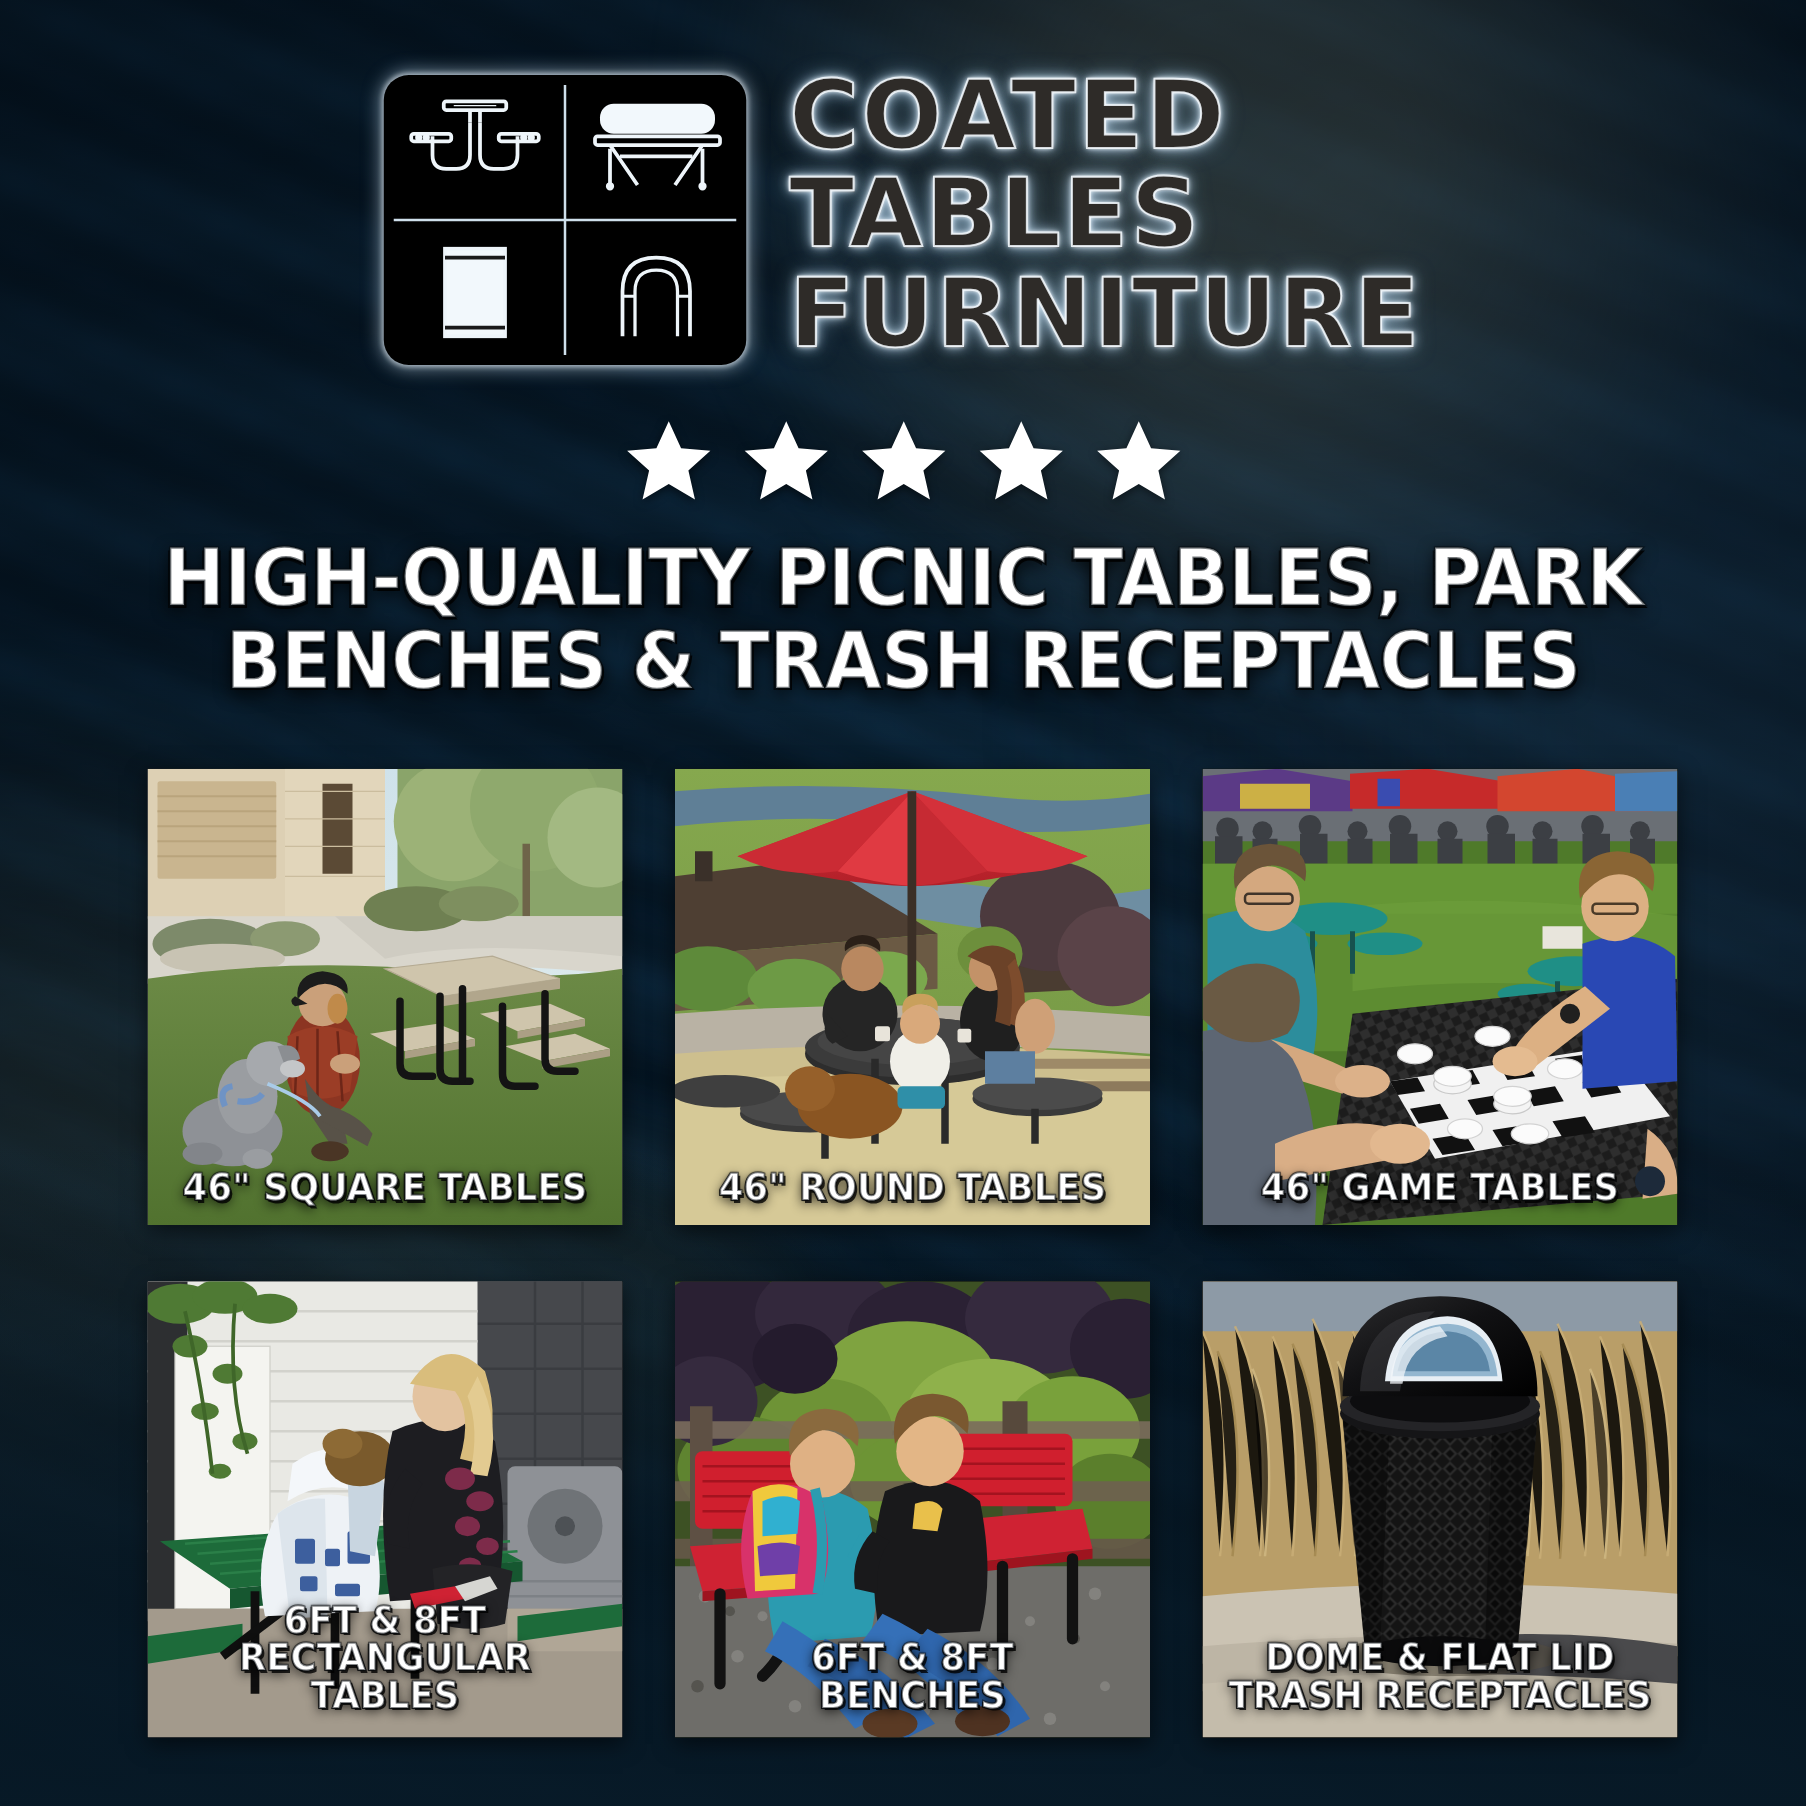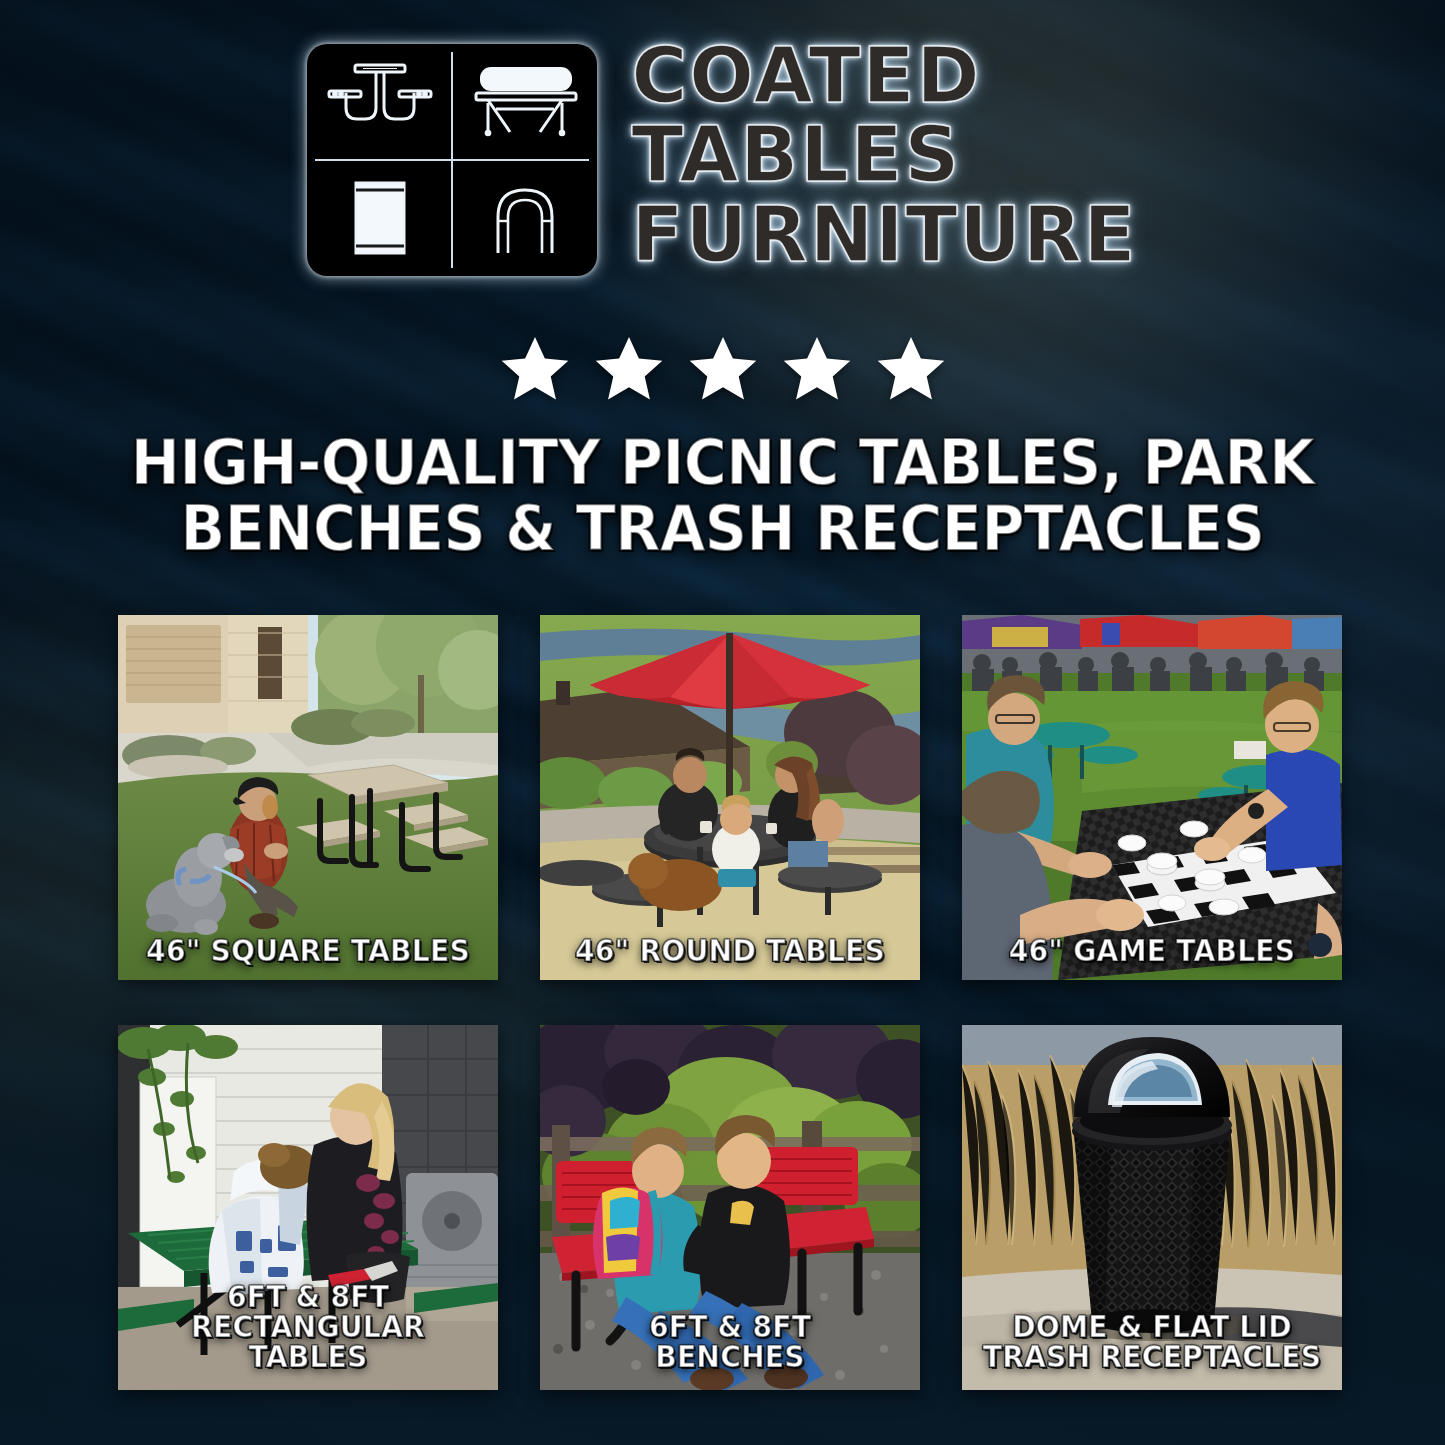--- a/index.html
+++ b/index.html
@@ -65,21 +65,21 @@
   }
   .bg-bottom {
     background:linear-gradient(to bottom, transparent 62%, rgba(7,25,38,.75) 84%, rgba(8,27,41,.92) 100%);
   }
 
   
   .content { position:absolute; inset:0; }
 
   
   .logo-row {
-    position:absolute; left:0; right:0; top:44px;
+    position:absolute; left:0; right:0; top:60px;
     display:flex; justify-content:center; align-items:flex-start; gap:34px;
   }
   .logo-mark {
     width:290px; height:232px;
     background:#000;
     border-radius:20px;
     position:relative;
     box-shadow:0 0 14px 3px rgba(190,215,235,.55), 0 0 4px 1px rgba(255,255,255,.6);
     flex:none;
   }

